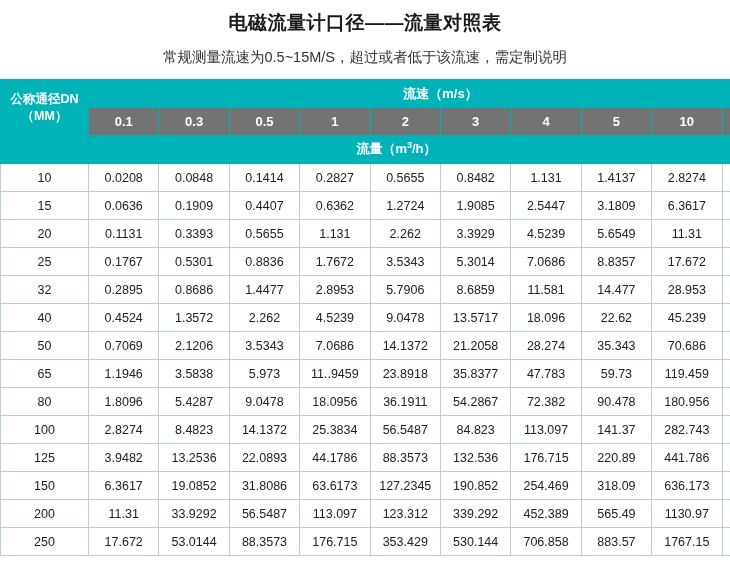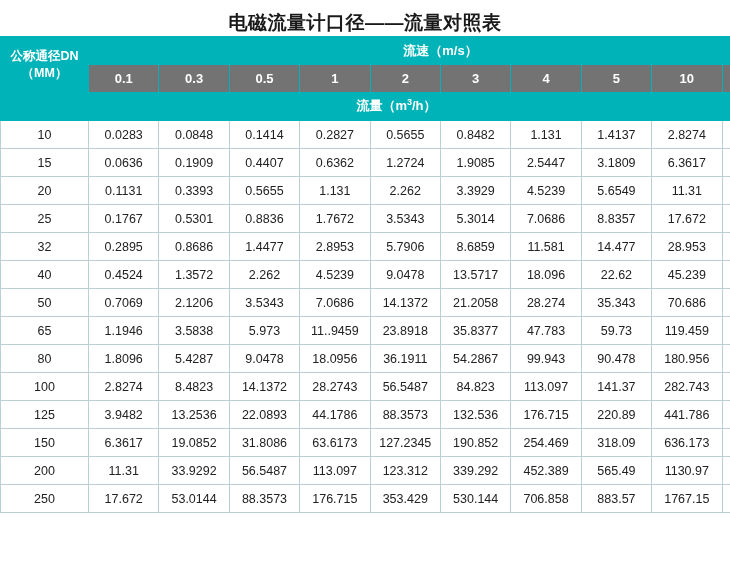--- a/index.html
+++ b/index.html
@@ -84,20 +84,21 @@
   }
   .col-dn { width: 88px; }
   .col-v  { width: 70.4px; }
 </style>
 </head>
 <body>
 
 <div class="page">
 
   <div class="title">电磁流量计口径——流量对照表</div>
+  <div class="subtitle">常规测量流速为0.5~15M/S，超过或者低于该流速，需定制说明</div>
 
   <table class="flow">
     <colgroup>
       <col class="col-dn">
       <col class="col-v">
         <col class="col-v">
         <col class="col-v">
         <col class="col-v">
         <col class="col-v">
       <col class="col-v">
@@ -127,21 +128,21 @@
         <td class="hdr-speed-val">15</td>
       </tr>
       <tr>
         <td colspan="11" class="hdr-teal">
           <span>流量（m</span><span class="sup">3</span><span>/h）</span>
         </td>
       </tr>
 
       <tr>
         <td class="row-dn">10</td>
-        <td>0.0283</td>
+        <td>0.0208</td>
         <td>0.0848</td>
         <td>0.1414</td>
         <td>0.2827</td>
         <td>0.5655</td>
         <td>0.8482</td>
         <td>1.131</td>
         <td>1.4137</td>
         <td>2.8274</td>
         <td>4.241</td>
       </tr>
@@ -237,31 +238,31 @@
         <td>179.19</td>
       </tr>
       <tr>
         <td class="row-dn">80</td>
         <td>1.8096</td>
         <td>5.4287</td>
         <td>9.0478</td>
         <td>18.0956</td>
         <td>36.1911</td>
         <td>54.2867</td>
-        <td>99.943</td>
+        <td>72.382</td>
         <td>90.478</td>
         <td>180.956</td>
         <td>271.43</td>
       </tr>
       <tr>
         <td class="row-dn">100</td>
         <td>2.8274</td>
         <td>8.4823</td>
         <td>14.1372</td>
-        <td>28.2743</td>
+        <td>25.3834</td>
         <td>56.5487</td>
         <td>84.823</td>
         <td>113.097</td>
         <td>141.37</td>
         <td>282.743</td>
         <td>424.12</td>
       </tr>
       <tr>
         <td class="row-dn">125</td>
         <td>3.9482</td>

